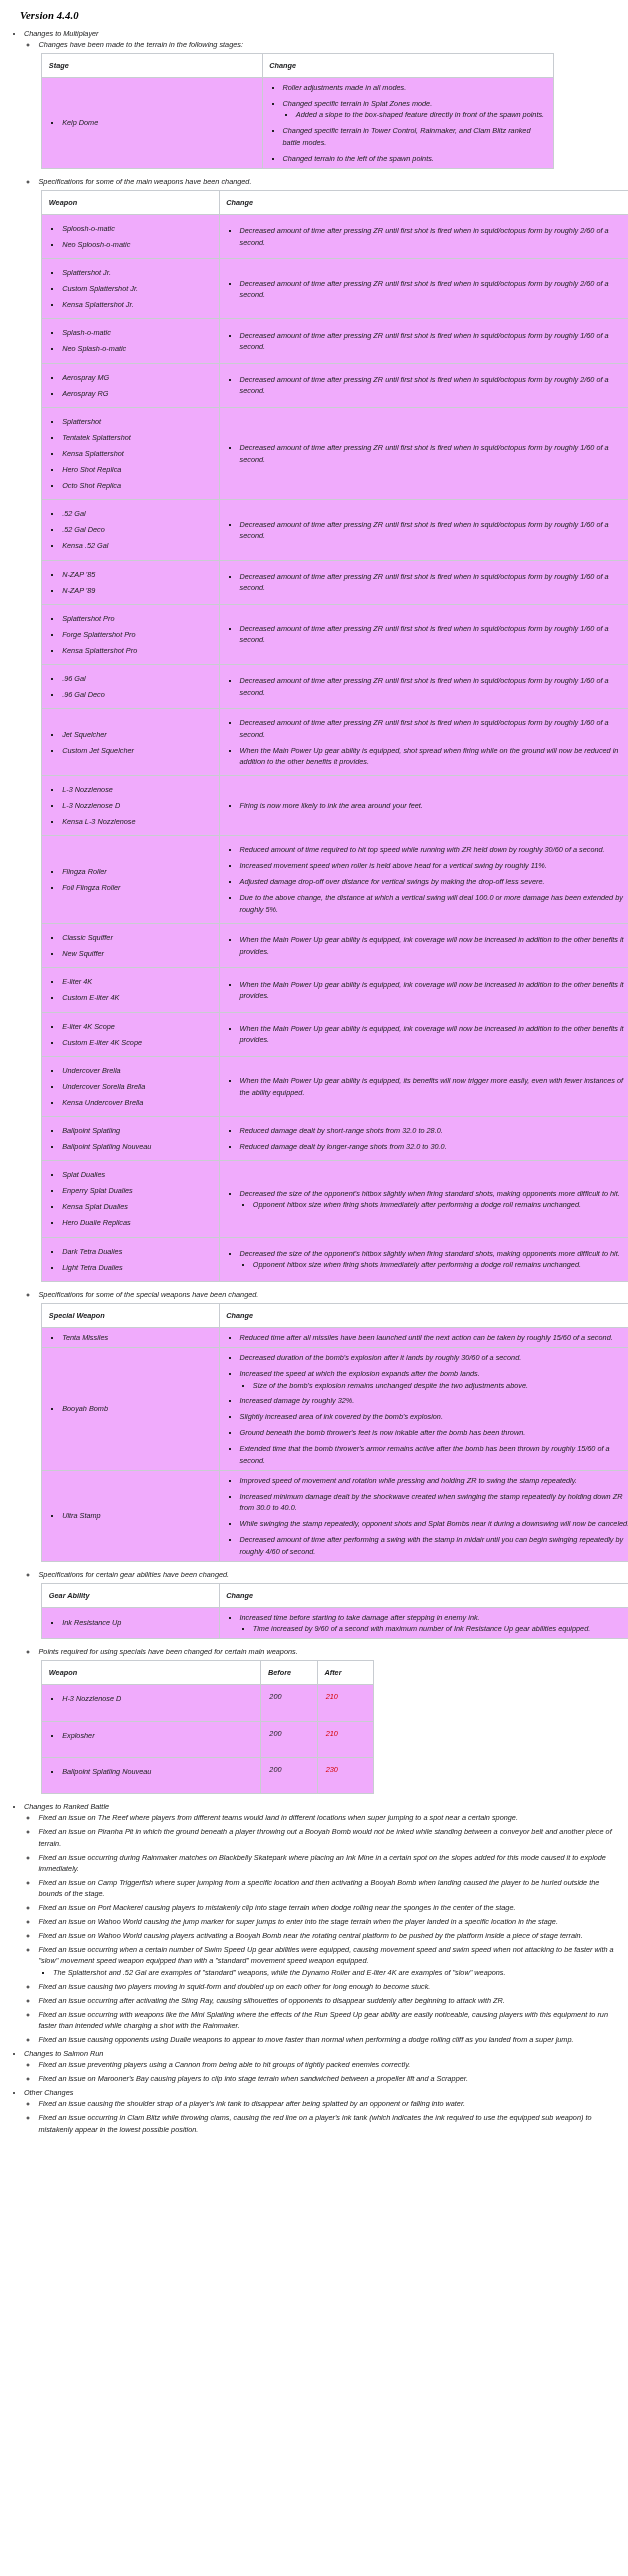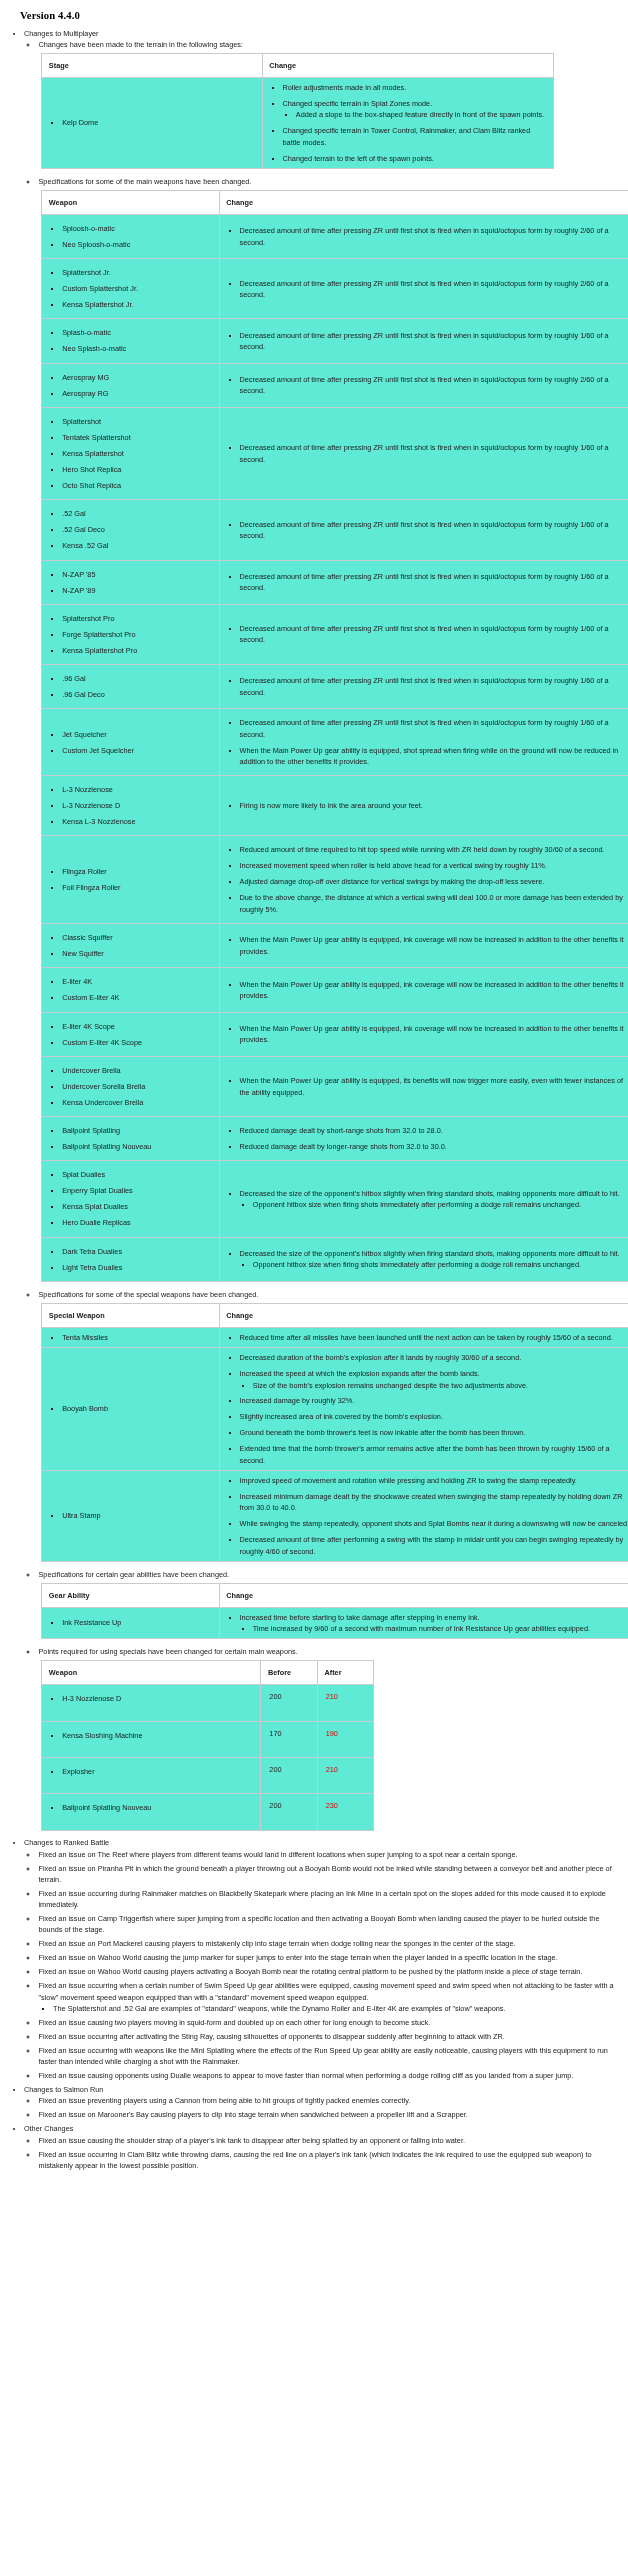--- a/index.html
+++ b/index.html
@@ -13,20 +13,21 @@
     font-family: "Liberation Sans", sans-serif;
     color: #202122;
     font-size: 7.3px;
     line-height: 1.55;
     -webkit-font-smoothing: antialiased;
   }
   .page {
     width: 628px;
     box-sizing: border-box;
     padding: 6.7px 9.3px 10.7px 9.3px;
+    font-style: italic;
   }
   h2.version {
     font-family: "Liberation Serif", serif;
     font-weight: bold;
     font-size: 10.7px;
     line-height: 1.2;
     margin: 2.7px 0 5.3px 10.7px;
     color: #000;
     letter-spacing: 0.1px;
   }
@@ -48,21 +49,21 @@
   li {
     margin: 0 0 1.3px 0;
     padding: 0;
   }
   .lvl1 > li { margin-bottom: 2px; }
   .lvl2 > li { margin-bottom: 2.7px; }
 
   table.wikitable {
     border-collapse: collapse;
     margin: 2.7px 0 6.7px 2.7px;
-    background: #5eead4;
+    background: #f0abfc;
     border: 0.7px solid #a2a9b1;
     font-size: 7.3px;
   }
   table.wikitable th,
   table.wikitable td {
     border: 0.7px solid #c8ccd1;
     padding: 4px 6.7px;
     vertical-align: middle;
     text-align: left;
   }
@@ -542,29 +543,20 @@
             </thead>
             <tbody>
                 <tr>
                   <td class="cell-pweapon">
                     <ul>
                       <li>H-3 Nozzlenose D</li>
                     </ul>
                   </td>
                   <td class="num before">200</td>
                   <td class="num after">210</td>
-                </tr>
-                <tr>
-                  <td class="cell-pweapon">
-                    <ul>
-                      <li>Kensa Sloshing Machine</li>
-                    </ul>
-                  </td>
-                  <td class="num before">170</td>
-                  <td class="num after">190</td>
                 </tr>
                 <tr>
                   <td class="cell-pweapon">
                     <ul>
                       <li>Explosher</li>
                     </ul>
                   </td>
                   <td class="num before">200</td>
                   <td class="num after">210</td>
                 </tr>

